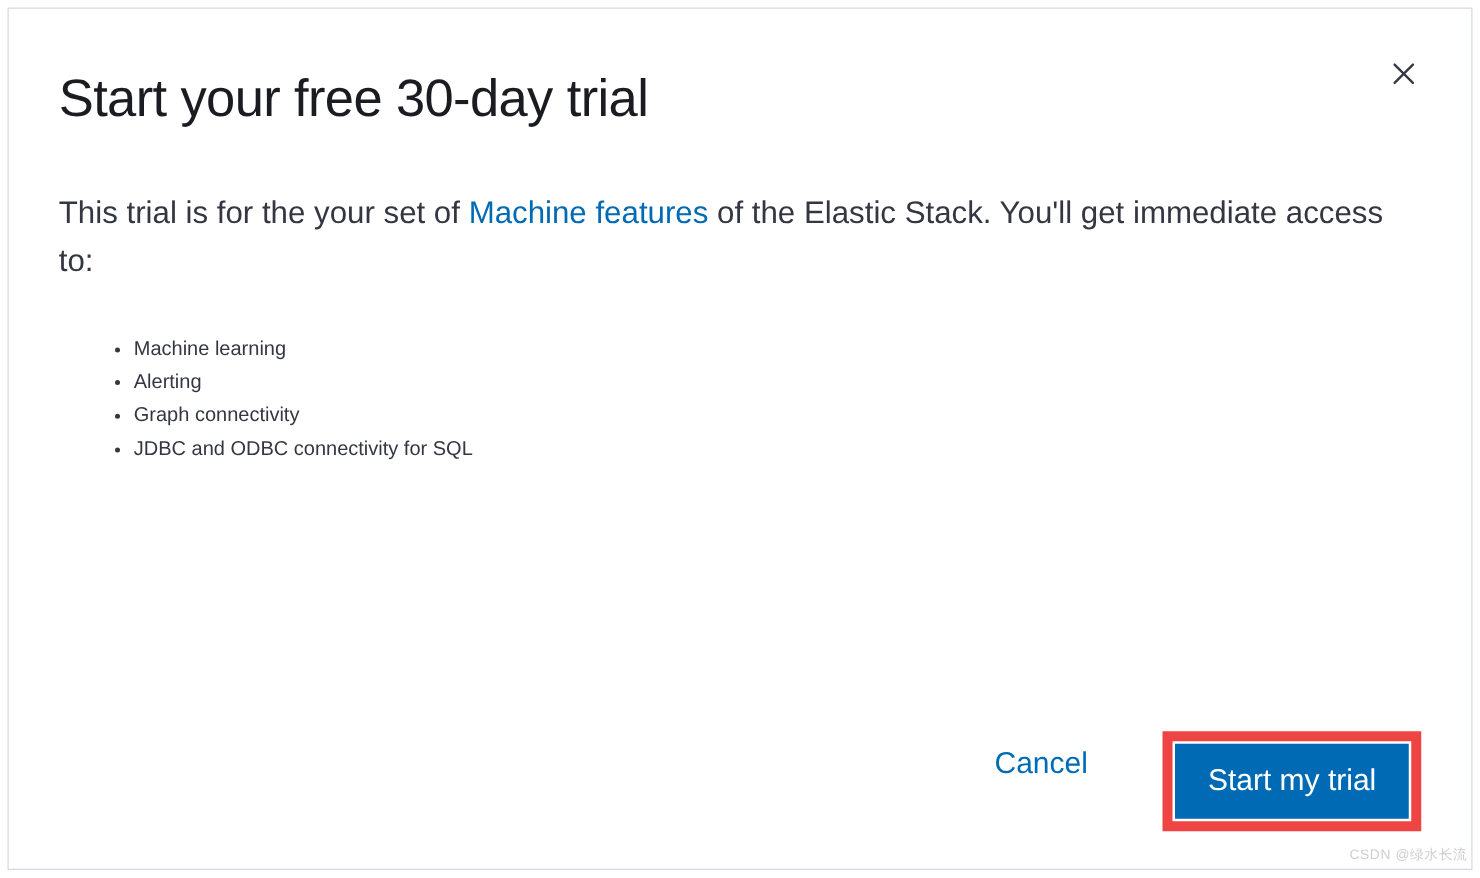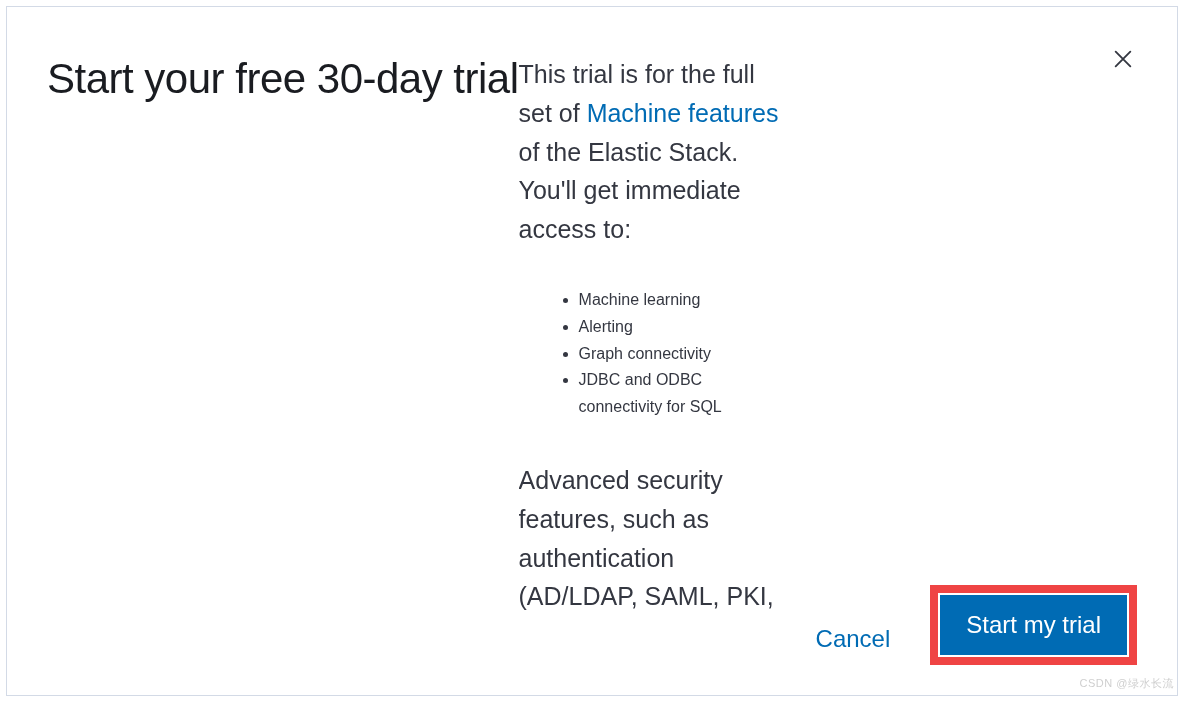--- a/index.html
+++ b/index.html
@@ -22,21 +22,21 @@
       bottom: 6px;
       border: 1px solid #d3dae6;
       background: #fff;
     }
     .modal-inner {
       position: relative;
       width: 100%;
       height: 100%;
       padding: 48px 40px 0 40px;
       display: flex;
-      flex-direction: row;
+      flex-direction: column;
     }
     .close-btn {
       position: absolute;
       top: 38px;
       right: 40px;
       width: 28px;
       height: 28px;
       cursor: pointer;
       display: flex;
       align-items: center;
@@ -89,22 +89,22 @@
       left: 0;
       right: 0;
       bottom: 0;
       height: 40px;
       background: linear-gradient(to bottom, rgba(255,255,255,0), rgba(255,255,255,1));
       pointer-events: none;
     }
     .footer {
       display: flex;
       justify-content: flex-end;
-      align-items: flex-end;
-      gap: 32px;
+      align-items: flex-start;
+      gap: 52px;
       padding: 18px 0 30px 0;
     }
     .cancel-btn {
       background: none;
       border: none;
       color: #006bb4;
       font-size: 24px;
       font-weight: 400;
       cursor: pointer;
       padding: 12px 8px;
@@ -143,31 +143,30 @@
       <svg viewBox="0 0 24 24">
         <path d="M4 4 L20 20 M20 4 L4 20" stroke="#343741" stroke-width="2" fill="none" stroke-linecap="round"></path>
       </svg>
     </div>
 
     <h1 class="modal-title">Start your free 30-day trial</h1>
 
     <div class="scroll-area">
 
       <p class="intro-text">
-        <span>This trial is for the full set of </span><a href="#">Machine features</a><span> of the Elastic Stack. You'll get immediate access to:</span>
+        <span>This trial is for the your set of </span><a href="#">Machine features</a><span> of the Elastic Stack. You'll get immediate access to:</span>
       </p>
 
       <ul class="features-list">
         <li>Machine learning</li>
         <li>Alerting</li>
         <li>Graph connectivity</li>
         <li>JDBC and ODBC connectivity for SQL</li>
       </ul>
 
-      <p class="advanced-text">Advanced security features, such as authentication (AD/LDAP, SAML, PKI,</p>
 
       <div class="fade-overlay"></div>
     </div>
 
     <div class="footer">
       <button class="cancel-btn">Cancel</button>
       <div class="start-btn-wrap">
         <button class="start-btn">Start my trial</button>
       </div>
     </div>

